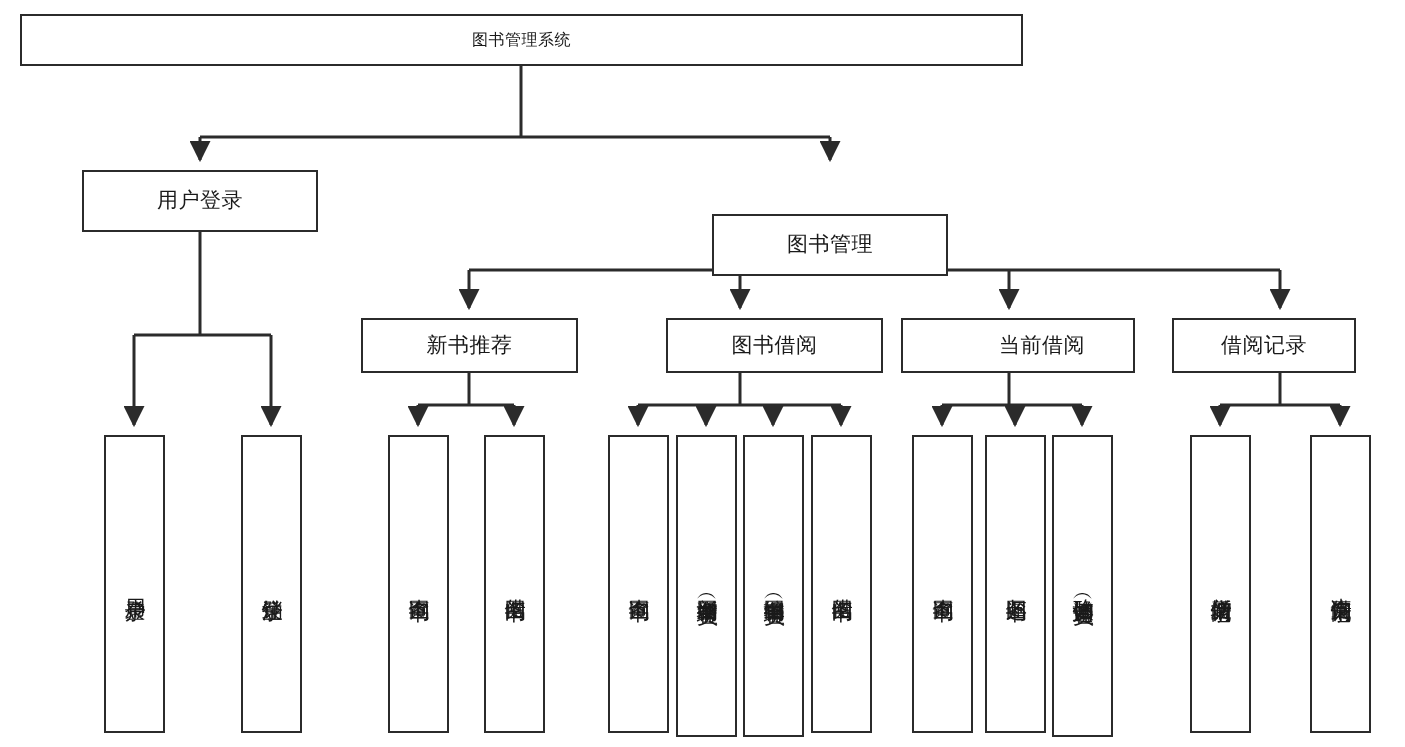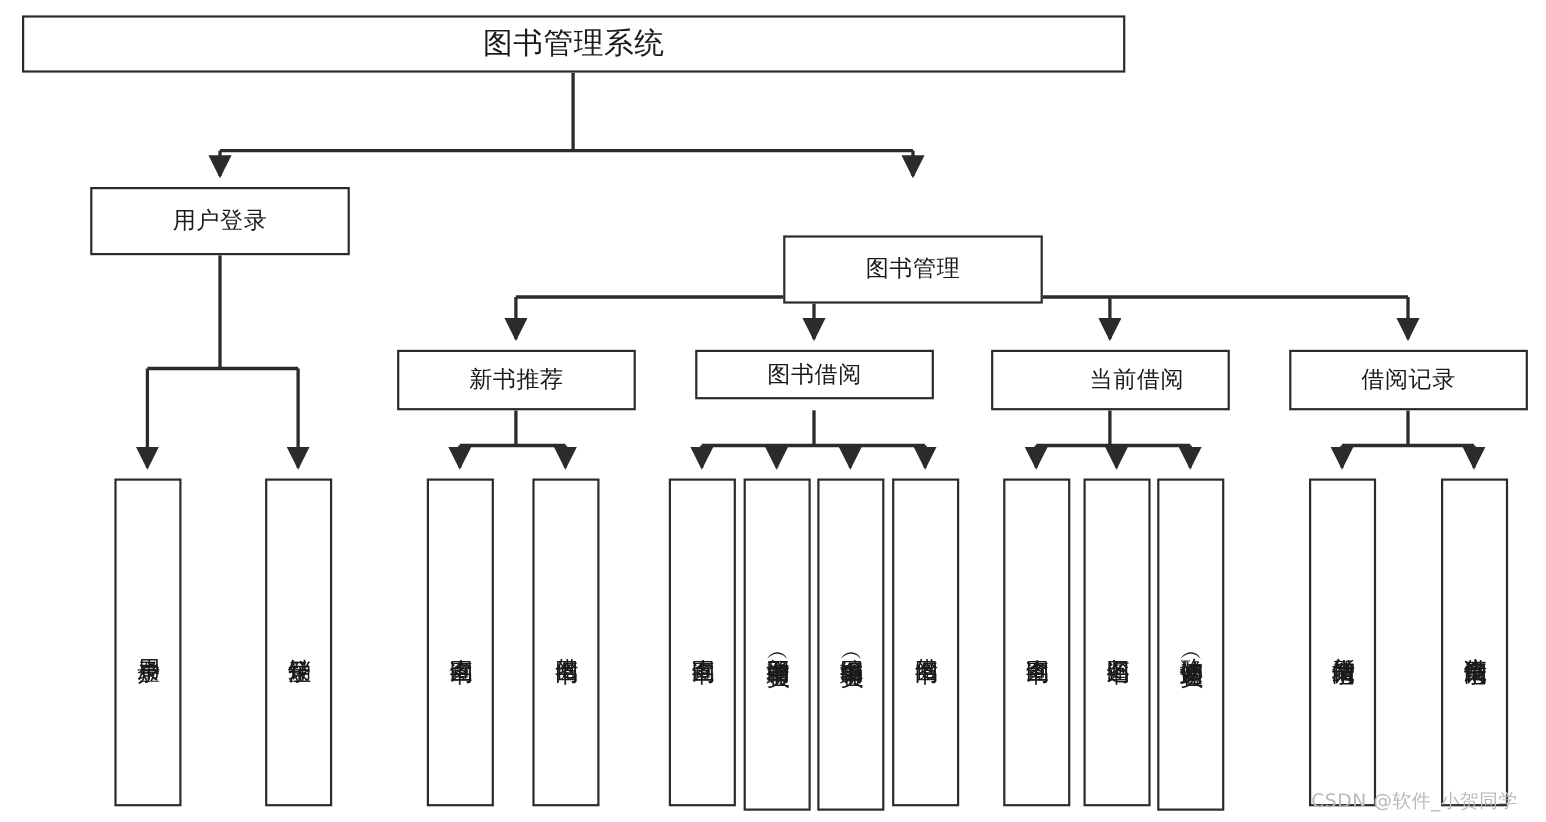--- a/index.html
+++ b/index.html
@@ -42,21 +42,21 @@
   }
   .node-label-v {
     font-size: 21px;
     line-height: 1.22;
     writing-mode: vertical-rl;
     text-orientation: upright;
     white-space: nowrap;
     letter-spacing: 1px;
   }
   .root .node-label-h {
-    font-size: 27px;
+    font-size: 16px;
   }
   .watermark {
     position: absolute;
     font-size: 17px;
     color: #b9b9b9;
     white-space: nowrap;
     letter-spacing: 0.5px;
     pointer-events: none;
   }
 </style>
@@ -122,27 +122,27 @@
   <div class="node-box" style="left: 82px; top: 170px; width: 236px; height: 62px;">
     <span class="node-label-h">用户登录</span>
   </div>
   <div class="node-box" style="left: 712px; top: 170px; width: 236px; height: 62px; margin-top: 44px;">
     <span class="node-label-h">图书管理</span>
   </div>
 
   <div class="node-box" style="left: 361px; top: 318px; width: 217px; height: 55px; font-family: Liberation Serif, serif;">
     <span class="node-label-h">新书推荐</span>
   </div>
-  <div class="node-box" style="left: 632px; top: 318px; width: 217px; height: 45px;">
+  <div class="node-box" style="left: 666px; top: 318px; width: 217px; height: 55px;">
     <span class="node-label-h">图书借阅</span>
   </div>
-  <div class="node-box" style="left: 901px; top: 318px; width: 217px; height: 55px; padding-left: 48px;">
+  <div class="node-box" style="left: 901px; top: 318px; width: 234px; height: 55px; padding-left: 48px;">
     <span class="node-label-h">当前借阅</span>
   </div>
-  <div class="node-box" style="left: 1172px; top: 318px; width: 217px; height: 55px;">
+  <div class="node-box" style="left: 1172px; top: 318px; width: 184px; height: 55px;">
     <span class="node-label-h">借阅记录</span>
   </div>
 
   <div class="node-box" style="left: 104px; top: 435px; width: 61px; height: 298px;">
     <span class="node-label-v">用户登录</span>
   </div>
   <div class="node-box" style="left: 241px; top: 435px; width: 61px; height: 298px;">
     <span class="node-label-v">注销登录</span>
   </div>
   <div class="node-box" style="left: 388px; top: 435px; width: 61px; height: 298px;">
@@ -172,15 +172,14 @@
   <div class="node-box" style="left: 1052px; top: 435px; width: 61px; height: 302px;">
     <span class="node-label-v">确认归还（管理员）</span>
   </div>
   <div class="node-box" style="left: 1190px; top: 435px; width: 61px; height: 298px;">
     <span class="node-label-v">新增借阅记录</span>
   </div>
   <div class="node-box" style="left: 1310px; top: 435px; width: 61px; height: 298px;">
     <span class="node-label-v">查询借阅记录</span>
   </div>
 
-  <div class="watermark" style="left:1192px; top:717px;">CSDN @软件_小贺同学</div>
 
 </div>
 
 </body></html>

